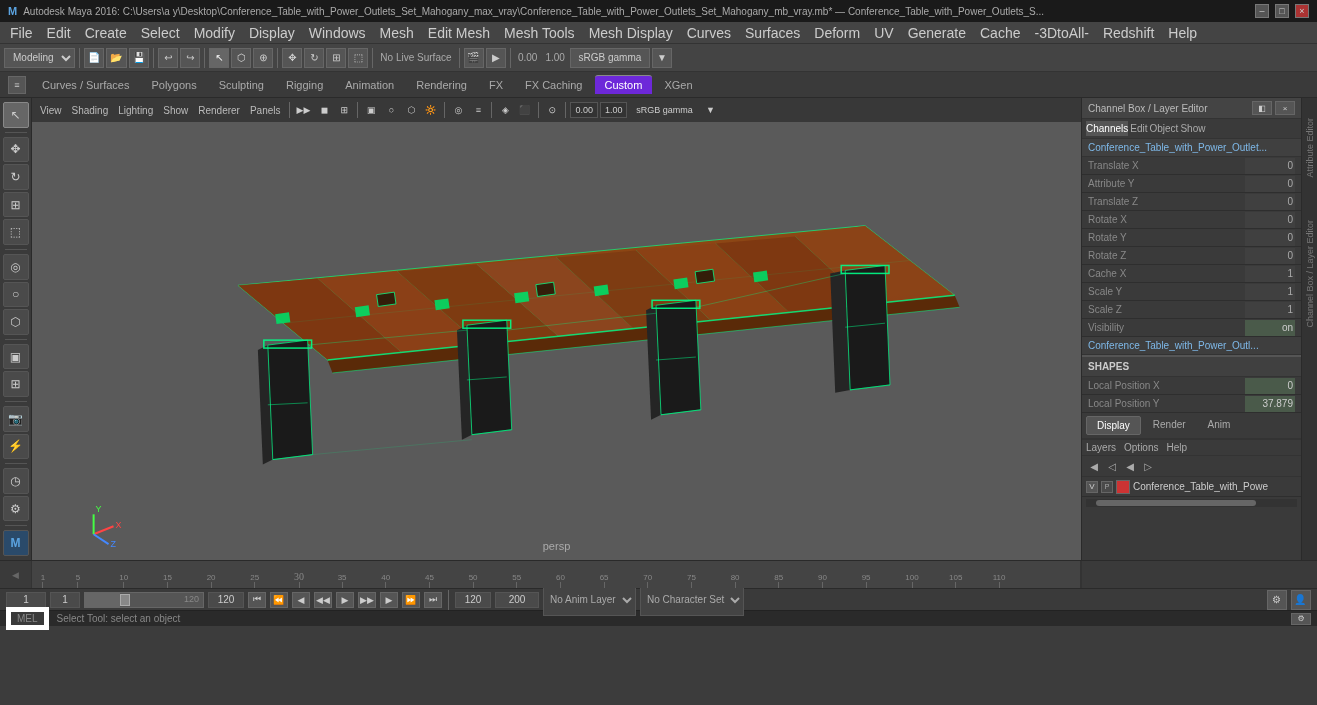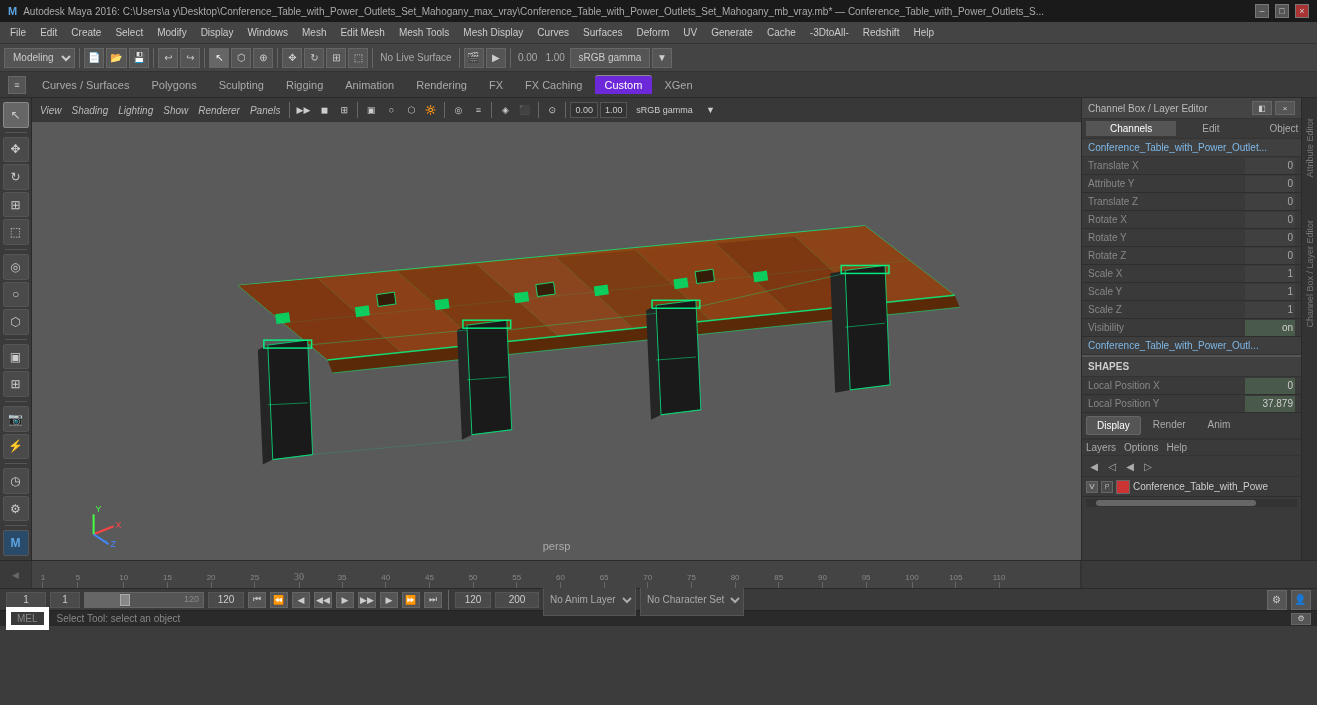--- a/index.html
+++ b/index.html
@@ -43,21 +43,21 @@
       display: flex;
       align-items: center;
       padding: 0 4px;
       gap: 2px;
       border-bottom: 1px solid #333;
     }
     .menu-item {
       padding: 2px 6px;
       cursor: pointer;
       color: #ccc;
-      font-size: 10px;
+      font-size: 14px;
     }
 
     
     #toolbar1 {
       background: #444;
       height: 28px;
       display: flex;
       align-items: center;
       padding: 0 4px;
       gap: 2px;
@@ -177,21 +177,21 @@
     .vp-sep { width: 1px; height: 16px; background: #666; margin: 0 2px; }
     .vp-label {
       background: #333;
       border: 1px solid #555;
       color: #ccc;
       height: 16px;
       padding: 0 4px;
       font-size: 9px;
       display: flex; align-items: center;
     }
-    .vp-menu { color: #bbb; font-size: 10px; padding: 0 4px; cursor: pointer; font-style: italic; }
+    .vp-menu { color: #bbb; font-size: 10px; padding: 0 4px; cursor: pointer; }
 
     
     #scene-3d {
       position: absolute;
       top: 24px; left: 0; right: 0; bottom: 0;
       background: #5a5a5a;
       display: flex;
       align-items: center;
       justify-content: center;
     }
@@ -227,21 +227,21 @@
       justify-content: space-between;
     }
     #channel-box-tabs {
       display: flex;
       padding: 2px 4px;
       gap: 2px;
       border-bottom: 1px solid #333;
       background: #3a3a3a;
     }
     .cb-tab {
-      padding: 2px 24px;
+      padding: 2px 0;
       cursor: pointer;
       color: #aaa;
       font-size: 10px;
       border-radius: 0;
     }
     .cb-tab.active { background: #555; color: #fff; }
     #obj-name-row {
       padding: 3px 6px;
       font-size: 10px;
       color: #7eb8e8;
@@ -797,21 +797,21 @@
         </div>
         <div class="channel-row">
           <span class="ch-name">Rotate Y</span>
           <input type="text" class="ch-val zero" value="0" style="">
         </div>
         <div class="channel-row">
           <span class="ch-name">Rotate Z</span>
           <input type="text" class="ch-val zero" value="0" style="">
         </div>
         <div class="channel-row">
-          <span class="ch-name">Scale X</span>
+          <span class="ch-name">Cache X</span>
           <input type="text" class="ch-val one" value="1" style="">
         </div>
         <div class="channel-row">
           <span class="ch-name">Scale Y</span>
           <input type="text" class="ch-val one" value="1" style="">
         </div>
         <div class="channel-row">
           <span class="ch-name">Scale Z</span>
           <input type="text" class="ch-val one" value="1" style="">
         </div>

